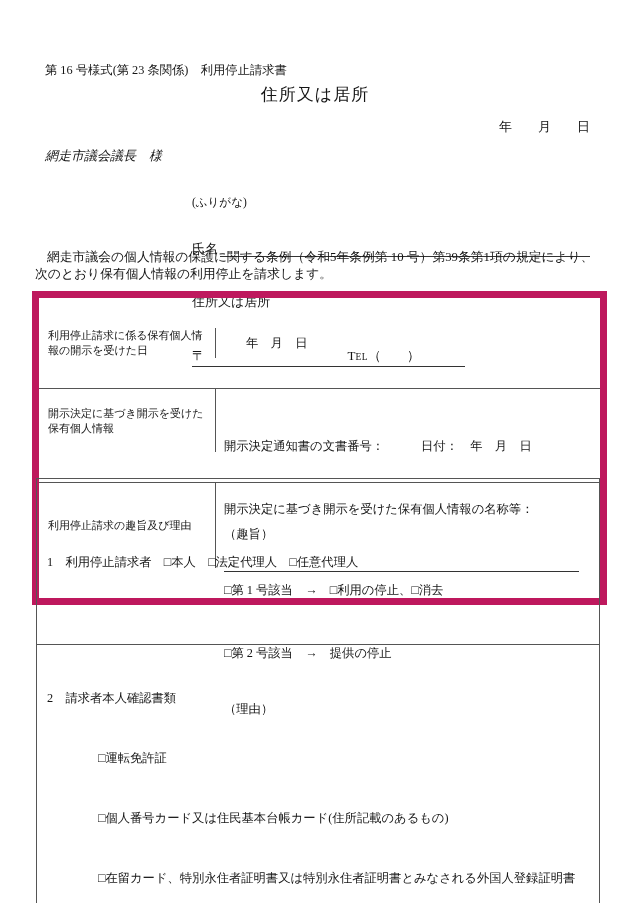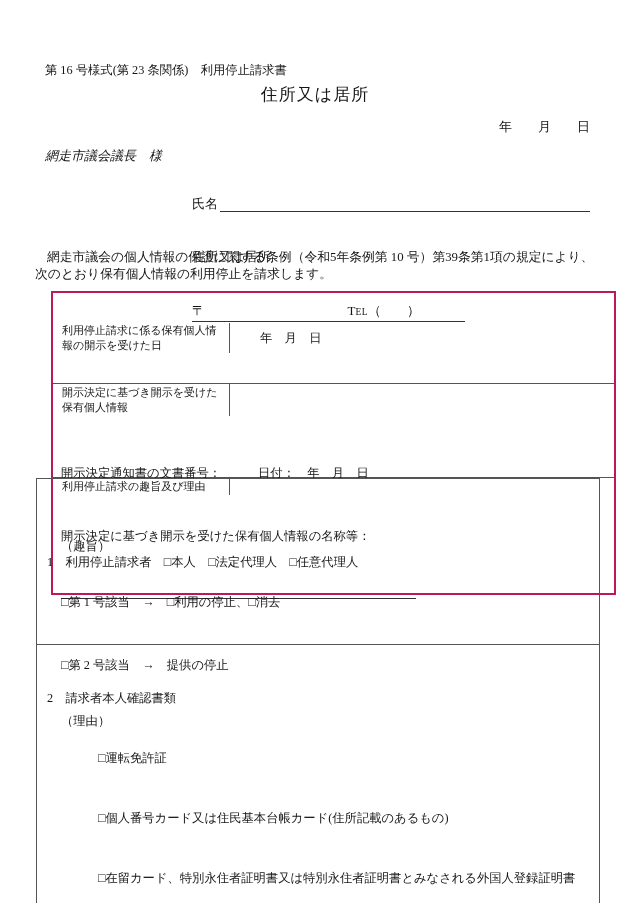--- a/index.html
+++ b/index.html
@@ -23,24 +23,24 @@
   .addr-label { margin-top:5px; line-height:16px; }
   .postal-row { margin-top:6px; width:273px; display:flex; line-height:16px;
                 border-bottom:1px solid #333; padding-bottom:1px; }
   .tel-group  { margin-left:auto; margin-right:45px; }
   .tel-el     { font-size:9.5px; letter-spacing:.5px; }
 
   .intro { position:absolute; left:35px; top:249px; width:563px;
            font-size:12.8px; line-height:16.5px; text-indent:12px; }
 
   
-  .t1 { position:absolute; left:51px; top:291px; width:561px;
-        border:2px solid #be185d; font-size:12.3px; }
+  .t1 { position:absolute; left:32px; top:291px; width:561px;
+        border:7px solid #be185d; font-size:12.3px; }
   .t1-row { display:flex; }
-  .t1-row + .t1-row { border-top:1px solid #555;flex-direction:column; }
+  .t1-row + .t1-row { border-top:1px solid #555; }
   .t1-label { width:163px; border-right:1px solid #555; padding:1px 4px 1px 9px;
               font-size:11px; line-height:15px;
               display:flex; flex-direction:column; justify-content:center; }
   .t1-val { flex:1; padding:0 8px; }
   .r1 { height:30px; } .r1 .t1-val { display:flex; align-items:center; padding-left:30px; }
   .r2 { height:63px; } .r2 .t1-val { padding-top:5px; line-height:21px; }
   .t1-ul { width:355px; border-bottom:1px solid #333; height:9px; }
   .r3 { height:85px; } .r3 .t1-val { padding-top:5px; line-height:18.5px; }
   .r3 .gap { margin-top:8px; }
 
@@ -55,20 +55,21 @@
 <body>
 
 <div class="page">
 
   <div class="form-no">第 16 号様式(第 23 条関係)　利用停止請求書</div>
   <div class="doc-title">住所又は居所</div>
   <div class="date-line">年　　月　　日</div>
   <div class="addressee">網走市議会議長　様</div>
 
   <div class="applicant">
+    <div class="furigana">(ふりがな)</div>
     <div class="name-row">
       <span>氏名</span>
       <span class="blank"></span>
     </div>
     <div class="addr-label">住所又は居所</div>
     <div class="postal-row">
       <span>〒</span>
       <span class="tel-group"><span>T</span><span class="tel-el">EL</span><span>（　　）</span></span>
     </div>
   </div>

